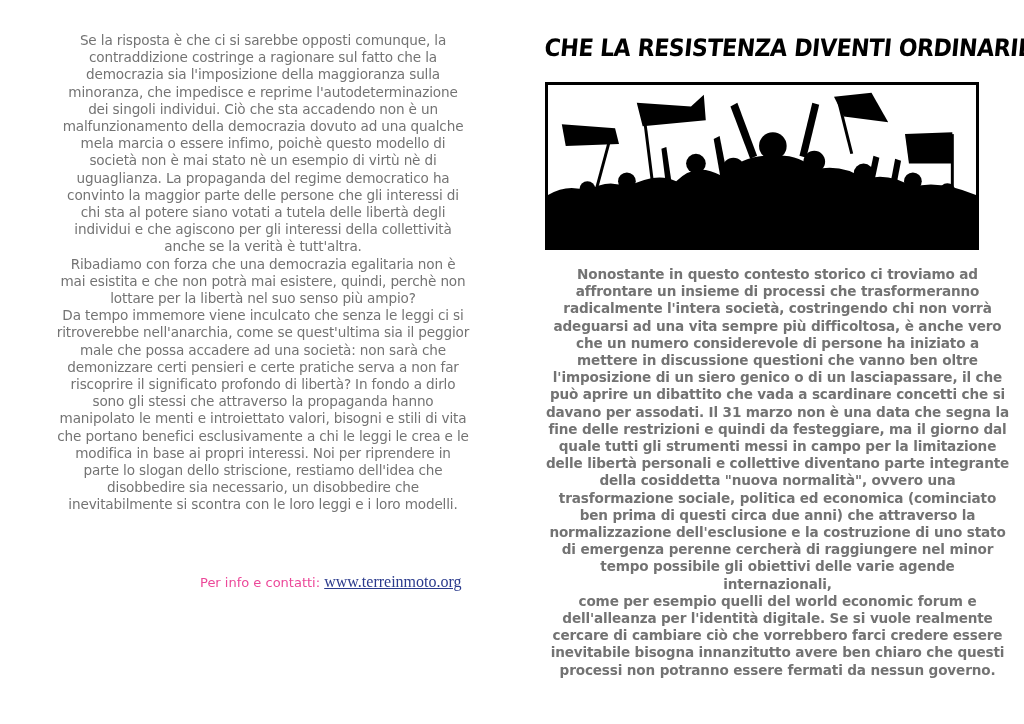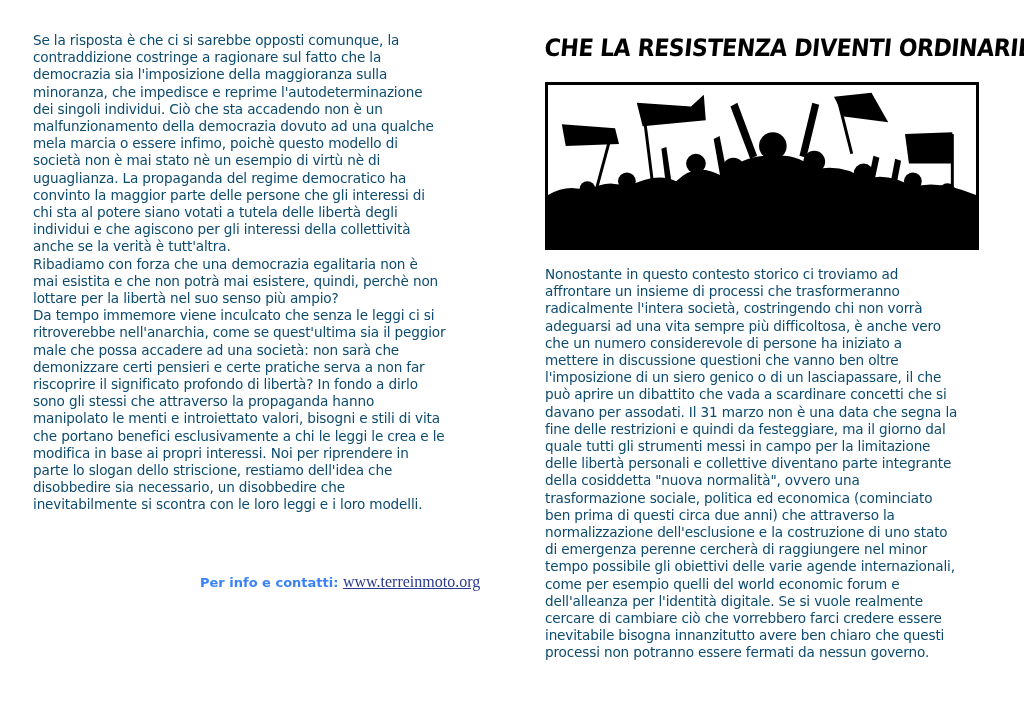--- a/index.html
+++ b/index.html
@@ -1,24 +1,24 @@
 <!DOCTYPE html>
 <html><head>
   <meta charset="utf-8">
   <style>
     html, body { margin: 0; padding: 0; background: #ffffff; }
     body { width: 1024px; height: 724px; position: relative; overflow: hidden; font-family: "DejaVu Sans", sans-serif; color: #111; }
     .page { position: absolute; top: 0; height: 724px; }
     .page-left { left: 0; width: 512px; }
     .page-right { left: 512px; width: 512px; }
-    .body-text { position: absolute; font-size: 13.6px; line-height: 17.2px; letter-spacing: -0.15px; color: #0c4a6e; white-space: pre-line; }
+    .body-text { position: absolute; font-size: 13.6px; line-height: 17.2px; letter-spacing: -0.15px; color: #737373; white-space: pre-line; text-align: center; }
     .left-text { left: 33px; top: 32px; width: 460px; }
-    .right-text { left: 33px; top: 266px; width: 465px; }
+    .right-text { left: 33px; top: 266px; width: 465px; font-weight: bold; }
     .contact { position: absolute; left: 200px; top: 573px; font-size: 13px; white-space: nowrap; }
-    .contact-label { font-family: "DejaVu Sans", sans-serif; font-weight: bold; color: #3b82f6; }
+    .contact-label { font-family: "DejaVu Sans", sans-serif; font-weight: normal; color: #ec4899; }
     .contact-link { font-family: "Liberation Serif", serif; font-size: 16px; color: #2a3a8c; text-decoration: underline; }
     .headline { position: absolute; left: 34px; top: 34px; font-family: "DejaVu Sans", sans-serif; font-weight: bold; font-size: 24px; letter-spacing: -0.5px; transform: scaleX(0.92) skewX(-6deg); transform-origin: left top; color: #000; white-space: nowrap; }
     .banner { position: absolute; left: 33px; top: 82px; width: 434px; height: 168px; border: 3px solid #000; border-bottom: none; background: #fff; overflow: hidden; box-sizing: border-box; }
     .banner svg { position: absolute; left: 0; top: 0; width: 100%; height: 100%; }
   </style>
 </head>
 <body>
 
 <div class="page page-left">
   <div class="body-text left-text">Se la risposta è che ci si sarebbe opposti comunque, la

